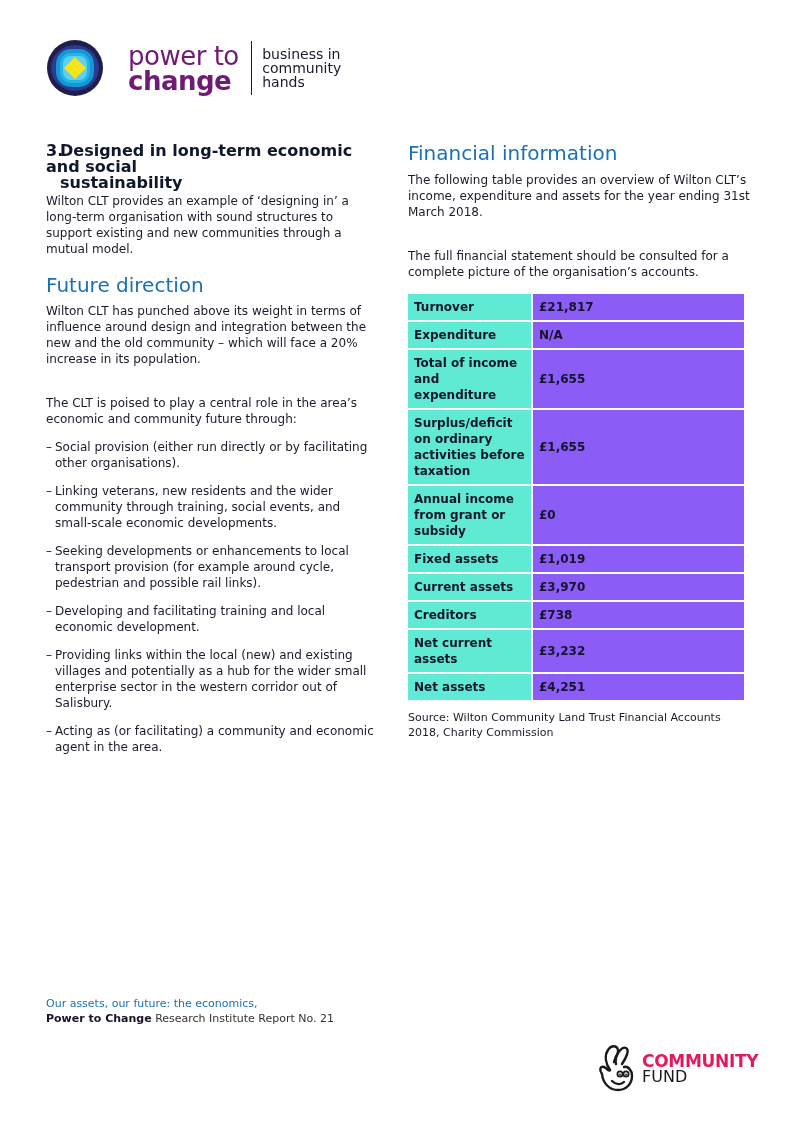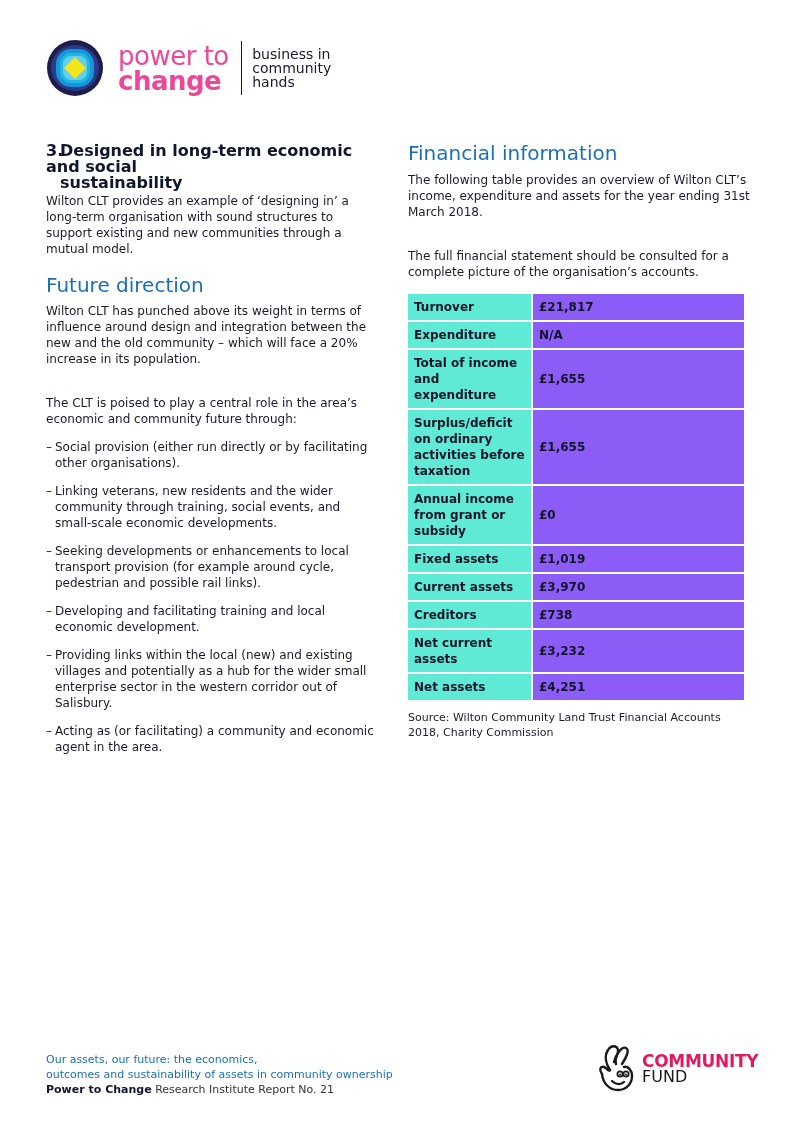--- a/index.html
+++ b/index.html
@@ -2,21 +2,21 @@
 <html><head>
 <meta charset="utf-8">
 <style>
   * { box-sizing: border-box; margin: 0; padding: 0; }
   html, body { width: 800px; height: 1132px; background: #ffffff; }
   body { position: relative; font-family: "DejaVu Sans", sans-serif; color: #1b1b2a; overflow: hidden; }
 
   
   .logo { position: absolute; left: 46px; top: 38px; height: 60px; display: flex; align-items: center; }
   .logo-mark { width: 58px; height: 58px; position: relative; }
-  .logo-text { margin-left: 14px; line-height: 1; color: #ec4899; }
+  .logo-text { margin-left: 24px; line-height: 1; color: #701a75; }
   .logo-text .l1 { font-size: 26px; font-weight: normal; letter-spacing: -0.5px; display: block; }
   .logo-text .l2 { font-size: 26px; font-weight: bold; letter-spacing: -0.5px; display: block; margin-top: -1px; }
   .logo-divider { width: 1.5px; height: 54px; background: #1a1a2e; margin-left: 12px; margin-right: 10px; }
   .logo-tag { font-size: 14px; line-height: 14px; color: #1a1a2e; }
   .logo-tag span { display: block; }
 
   
   .col-left { position: absolute; left: 46px; top: 143px; width: 330px; font-size: 12px; line-height: 16px; color: #1b1b2a; }
   .col-right { position: absolute; left: 408px; top: 143px; width: 345px; font-size: 12px; line-height: 16px; color: #1b1b2a; }
 
@@ -35,21 +35,21 @@
   
   .fin-table { margin-top: 12px; width: 336px; border-collapse: separate; border-spacing: 0 2px; font-size: 12px; }
   .fin-table td { vertical-align: middle; font-weight: bold; color: #14142a; line-height: 16px; }
   .fin-table td.k { background: #5eead4; width: 125px; padding: 5px 6px 5px 6px; border-right: 2px solid #ffffff; }
   .fin-table td.v { background: #8b5cf6; padding: 5px 6px; }
   .fin-table tr.single td { height: 26px; }
 
   .source { margin-top: 8px; font-size: 11px; line-height: 15px; color: #1b1b2a; }
 
   
-  .footer { position: absolute; left: 46px; top: 1052px; font-size: 11px; line-height: 15px; }
+  .footer { position: absolute; left: 46px; top: 996px; font-size: 11px; line-height: 15px; }
   .footer .blue { color: #1b6fb5; display: block; }
   .footer .report b { color: #14142a; }
   .footer .report span { color: #333; }
 
   .cf-logo { position: absolute; left: 596px; top: 1040px; display: flex; align-items: center; }
   .cf-text { margin-left: 4px; line-height: 16px; }
   .cf-text .c1 { color: #e3195f; font-weight: bold; font-size: 17px; letter-spacing: -0.3px; display: block; }
   .cf-text .c2 { color: #1a1a1a; font-size: 16px; display: block; }
 </style>
 </head>
@@ -147,21 +147,20 @@
           <td class="v">£4,251</td>
         </tr>
     </tbody>
   </table>
 
   <p class="source">Source: Wilton Community Land Trust Financial Accounts 2018, Charity Commission</p>
 </div>
 
 <div class="footer">
   <span class="blue">Our assets, our future: the economics,</span>
-  <span class="blue">outcomes and sustainability of assets in community ownership</span>
   <div class="report">
     <b>Power to Change</b><span> Research Institute Report No. 21</span>
   </div>
 </div>
 
 <div class="cf-logo">
   <div>
     <svg width="42" height="54" viewBox="0 0 42 54">
       <g fill="none" stroke="#1a1a1a" stroke-width="2.4" stroke-linecap="round" stroke-linejoin="round">
         <path d="M14 30 C10 24, 8 16, 12 10 C15 5, 21 5, 22 10 C23 14, 18 18, 20 24"></path>

